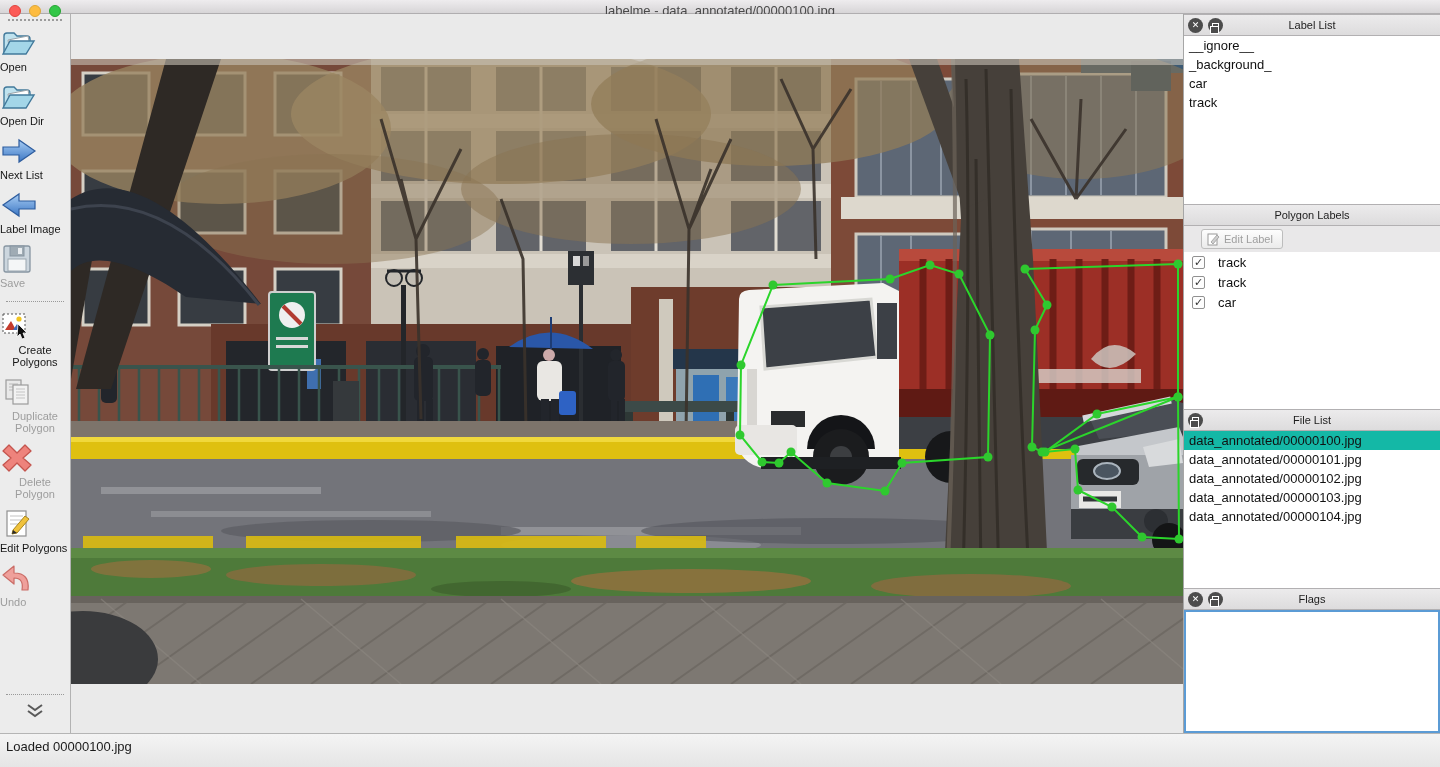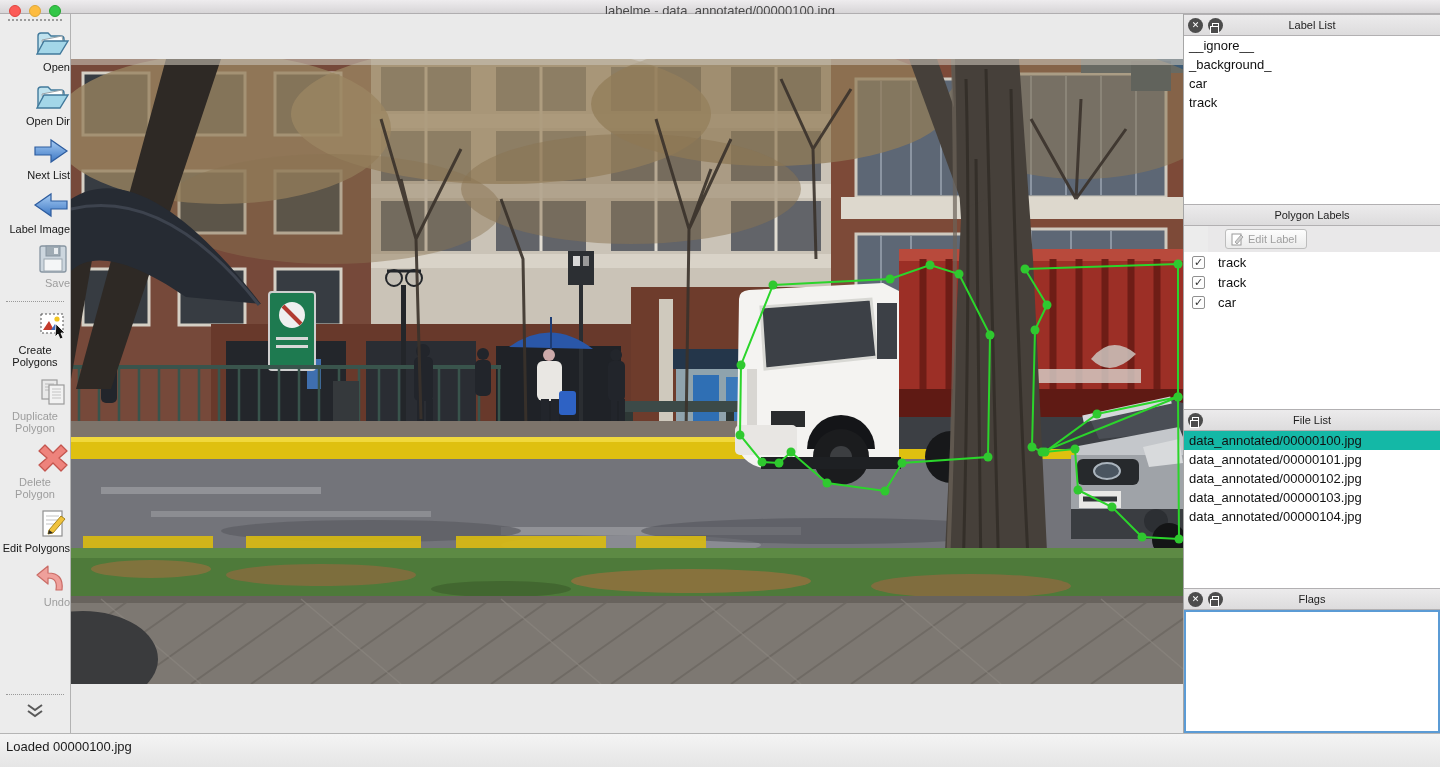--- a/index.html
+++ b/index.html
@@ -13,21 +13,21 @@
   .light.red    { background:#fc5b57; border:1px solid #e0443e; }
   .light.yellow { background:#fdbc40; border:1px solid #dea738; }
   .light.green  { background:#33c748; border:1px solid #26a532; }
 
   .main { display:flex; height:719px; }
 
   
   .toolbar { width:71px; background:#ececec; border-right:1px solid #b2b2b2; display:flex; flex-direction:column;
              align-items:center; padding-top:5px; flex:none; }
   .drag-dots { width:54px; border-top:2px dotted #9b9b9b; margin-bottom:6px; }
-  .tool { width:70px; display:flex; flex-direction:column; align-items:flex-end; text-align:center;
+  .tool { width:70px; display:flex; flex-direction:column; align-items:flex-start; text-align:center;
           font-size:11px; line-height:12px; color:#161616; margin-bottom:8px; cursor:default; }
   .tool .ticon { height:32px; display:flex; align-items:center; justify-content:center; margin-bottom:2px; }
   .tool.disabled { color:#9d9d9d; }
   .tb-sep { width:58px; border-top:1px dotted #999; margin:4px 0 8px 0; }
   .tb-spacer { flex:1; }
   .chevrons { margin-bottom:10px; }
 
   
   .canvas { flex:1; position:relative; background:#eaeaea; overflow:hidden; }
   .photo { position:absolute; left:0; top:45px; width:1112px; height:625px; background:#777; }
@@ -42,21 +42,21 @@
   .hdr-btn { width:15px; height:15px; border-radius:50%; background:#4c4c4c; color:#fff; font-size:9px;
              display:flex; align-items:center; justify-content:center; line-height:1; cursor:default; }
   .float-glyph { width:7px; height:6px; border:1px solid #fff; position:relative; background:transparent; }
   .float-glyph::before { content:""; position:absolute; left:-3px; top:2px; width:7px; height:6px;
                          border:1px solid #fff; background:#4c4c4c; }
   .list { background:#fff; overflow:hidden; font-size:13px; color:#111; }
   .list-row { padding:1px 5px; line-height:17px; white-space:nowrap; }
   .list-row.selected { background:#14b8a6; }
 
   .ll-list { height:172px; }
-  .pl-toolbar { height:26px; background:#e9e8e9; display:flex; align-items:center; padding-left:17px; flex:none;margin-left:24px; }
+  .pl-toolbar { height:26px; background:#e9e8e9; display:flex; align-items:center; padding-left:17px; flex:none; }
   .edit-label-btn { height:20px; display:flex; align-items:center; gap:4px; padding:0 9px 0 5px;
                     border:1px solid #bdbdbd; border-radius:3px; background:linear-gradient(#fdfdfd,#ebebeb);
                     font-size:11px; color:#9f9f9f; }
   .pl-list { height:160px; }
   .pl-row { display:flex; align-items:center; gap:13px; padding:2px 6px 2px 8px; height:20px; }
   .checkbox { width:13px; height:13px; border:1px solid #919191; border-radius:2px; background:#fdfdfd;
               font-size:11px; line-height:11px; color:#333; text-align:center; }
   .fl-list { height:160px; }
   .flags-list { height:126px; border:2px solid #5b9bd5; background:#fff; }
 

